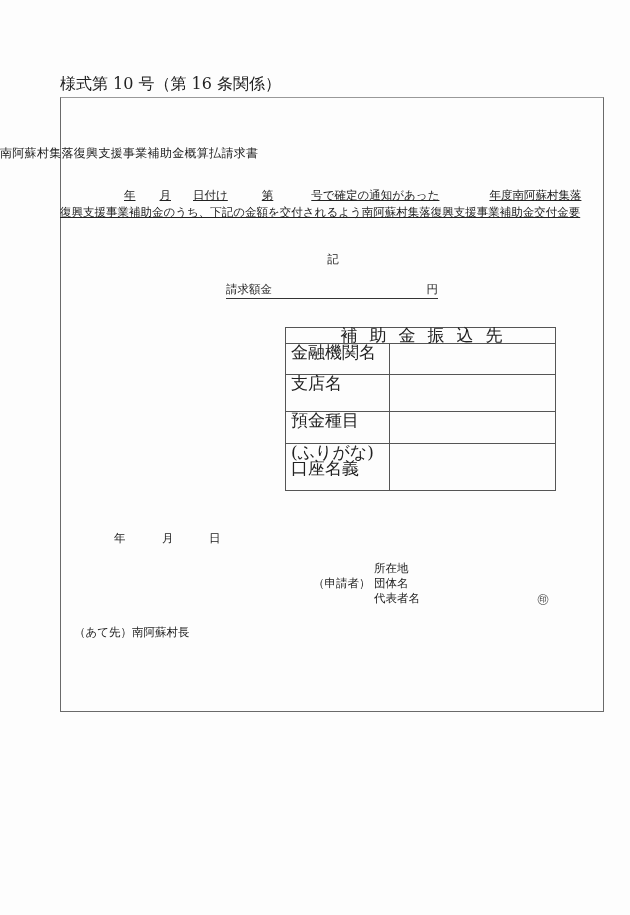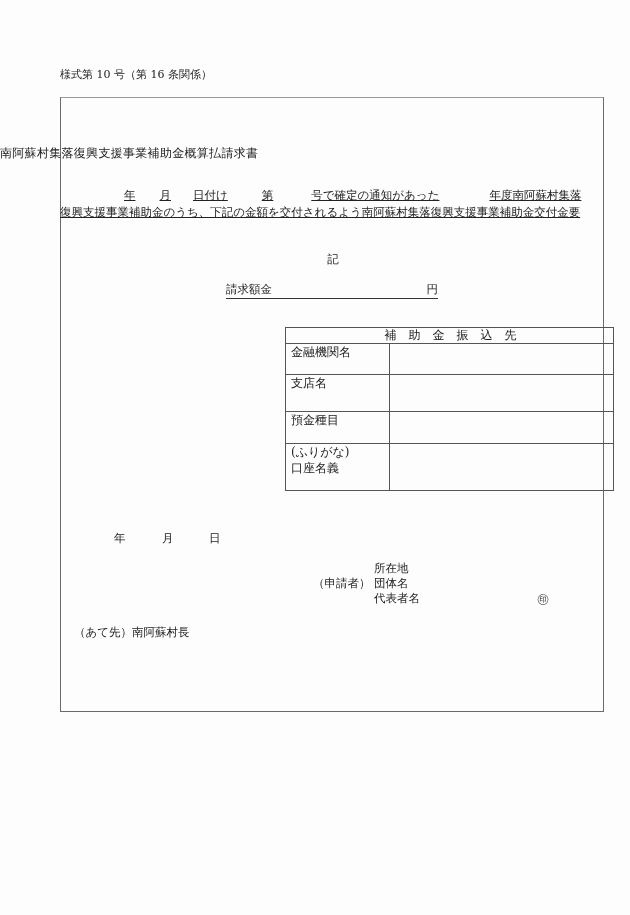--- a/index.html
+++ b/index.html
@@ -6,42 +6,42 @@
     body {
       width: 630px; height: 915px;
       background: #fdfdfd;
       font-family: "DejaVu Serif", "Liberation Serif", serif;
       color: #222;
       position: relative;
       overflow: hidden;
       font-size: 11.5px;
     }
     .abs { position: absolute; white-space: nowrap; }
-    .form-no { left: 60px; top: 67px; font-size: 11px; }
+    .form-no { left: 60px; top: 74px; font-size: 16px; }
     .frame {
       position: absolute; left: 60px; top: 97px;
       width: 544px; height: 615px;
       border: 1.5px solid #6a6a6a;
       border-top-color: #999;
       box-sizing: border-box;
     }
     .title { left: 0; width: 630px; top: 145px; text-align: left; font-size: 12px; letter-spacing: 0.3px; }
     .para { left: 66px; top: 187px; width: 535px; line-height: 17px; font-size: 11.5px; text-decoration: underline; }
     .para div { white-space: nowrap; }
     .ki { left: 0; width: 666px; top: 252px; text-align: center; }
     .claim {
       left: 226px; top: 282px; width: 212px;
       border-bottom: 1px solid #333; padding-bottom: 1px;
       display: flex; justify-content: space-between;
     }
     .claim .left span { margin-right: 0; }
     table.bank {
       position: absolute; left: 285px; top: 327px;
-      width: 329px; border-collapse: collapse;
-      font-size: 12px;
+      width: 271px; border-collapse: collapse;
+      font-size: 17px;
     }
     table.bank td, table.bank th {
       border: 1px solid #555; padding: 0 0 14px 5px; vertical-align: top; font-weight: normal;
       line-height: 16px;
     }
     table.bank th { text-align: center; letter-spacing: 12px; padding: 0 0 0 14px; height: 15px; line-height: 15px; }
     table.bank td.lbl { width: 98px; }
     .date { top: 531px; }
     .applicant { top: 561px; line-height: 15px; }
     .seal { left: 537px; top: 591px; font-size: 12px; }

